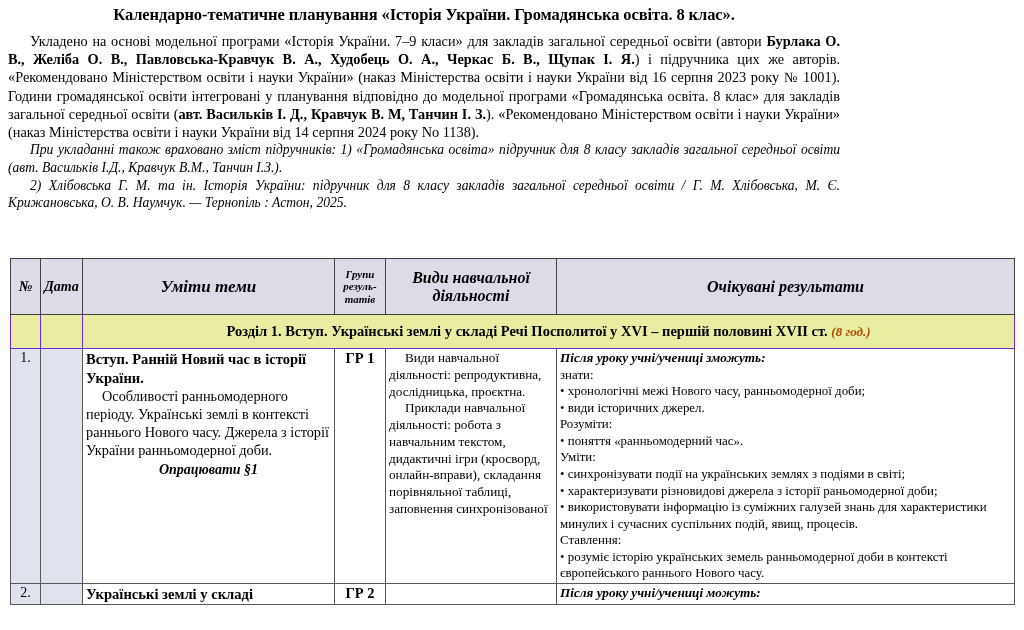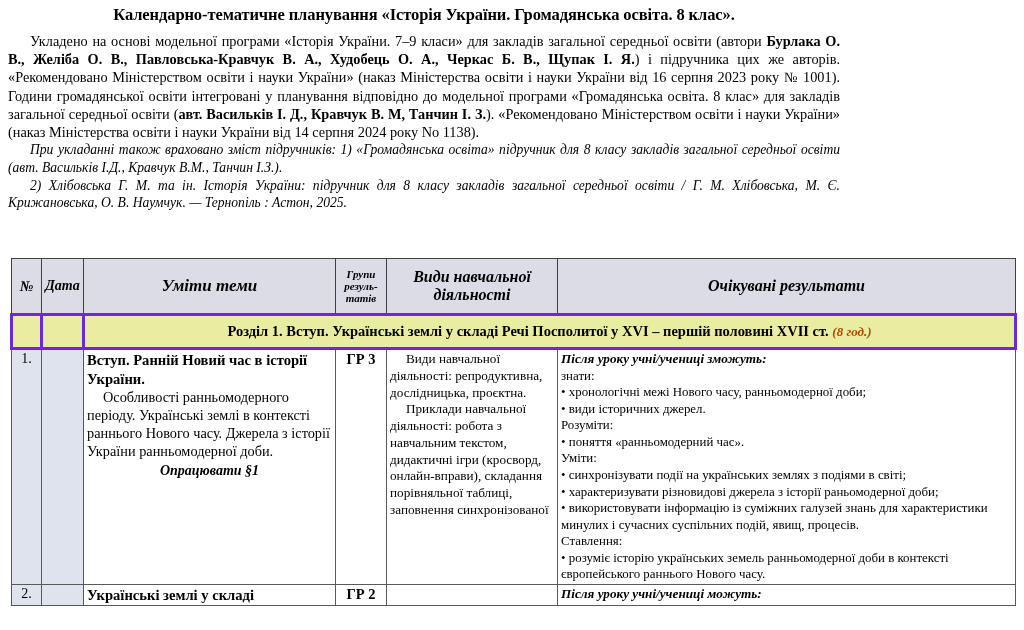--- a/index.html
+++ b/index.html
@@ -97,21 +97,21 @@
   th.h-grp    { font-size: 11px; line-height: 1.1; }
   th.h-vydy   { font-size: 16px; }
   th.h-ochik  { font-size: 16px; }
 
   
   tr.section td {
     background: #e7ecA2;
     background: #e8eda2;
     height: 34px;
     vertical-align: middle;
-    border: 3px solid #6d28d9;
+    border: 1px solid #6d28d9;
   }
   td.section-title {
     text-align: center;
     font-weight: bold;
     font-size: 14.5px;
   }
   .hours {
     color: #b34700;
     font-style: italic;
     font-weight: bold;
@@ -217,21 +217,21 @@
         </tr>
 
         <tr>
           <td class="c-num">1.</td>
           <td class="c-date"></td>
           <td class="c-zmist">
             <span class="z-head">Вступ. Ранній Новий час в історії України.</span>
             <span class="z-body">Особливості ранньомодерного періоду. Українські землі в контексті раннього Нового часу. Джерела з історії України ранньомодерної доби.</span>
             <span class="z-task">Опрацювати §1</span>
           </td>
-          <td class="c-grp">ГР 3</td>
+          <td class="c-grp">ГР 1</td>
           <td class="c-vydy">
             <span class="v-lead">Види навчальної діяльності: репродуктивна, дослідницька, проєктна.</span>
             <span class="v-lead">Приклади навчальної діяльності: робота з навчальним текстом, дидактичні ігри (кросворд, онлайн-вправи), складання порівняльної таблиці, заповнення синхронізованої</span>
           </td>
           <td class="c-ochik">
             <span class="o-lead">Після уроку учні/учениці зможуть:</span>
 
             <span class="o-sub">знати:</span>
             <span class="o-item">• хронологічні межі Нового часу, ранньомодерної доби;</span>
             <span class="o-item">• види історичних джерел.</span>

